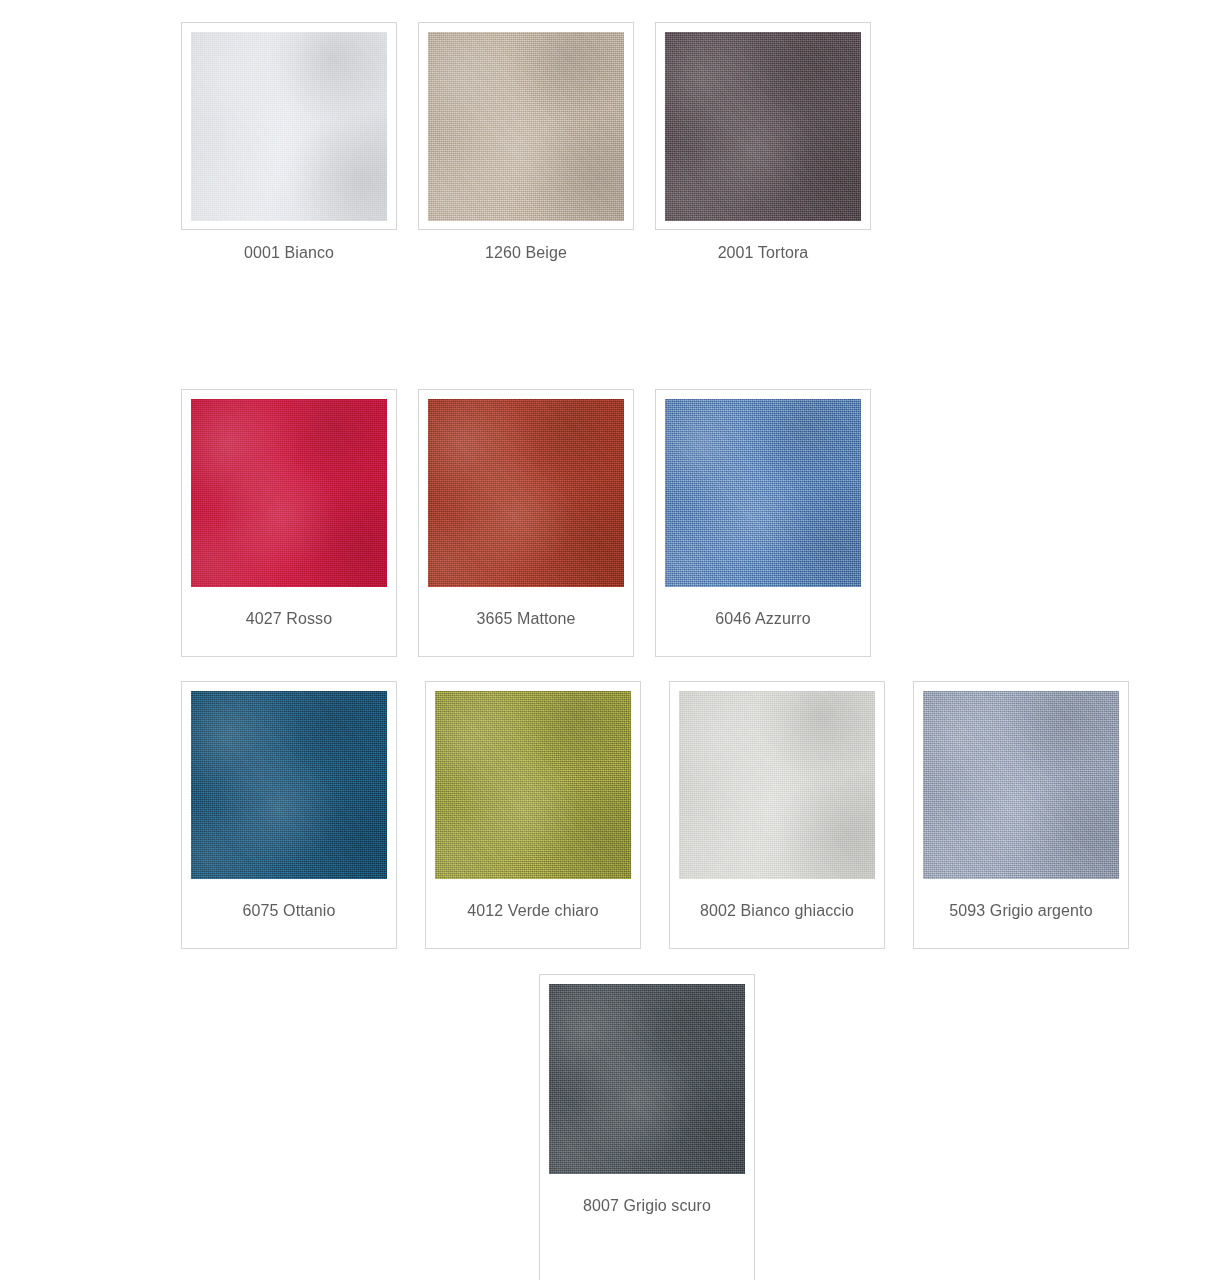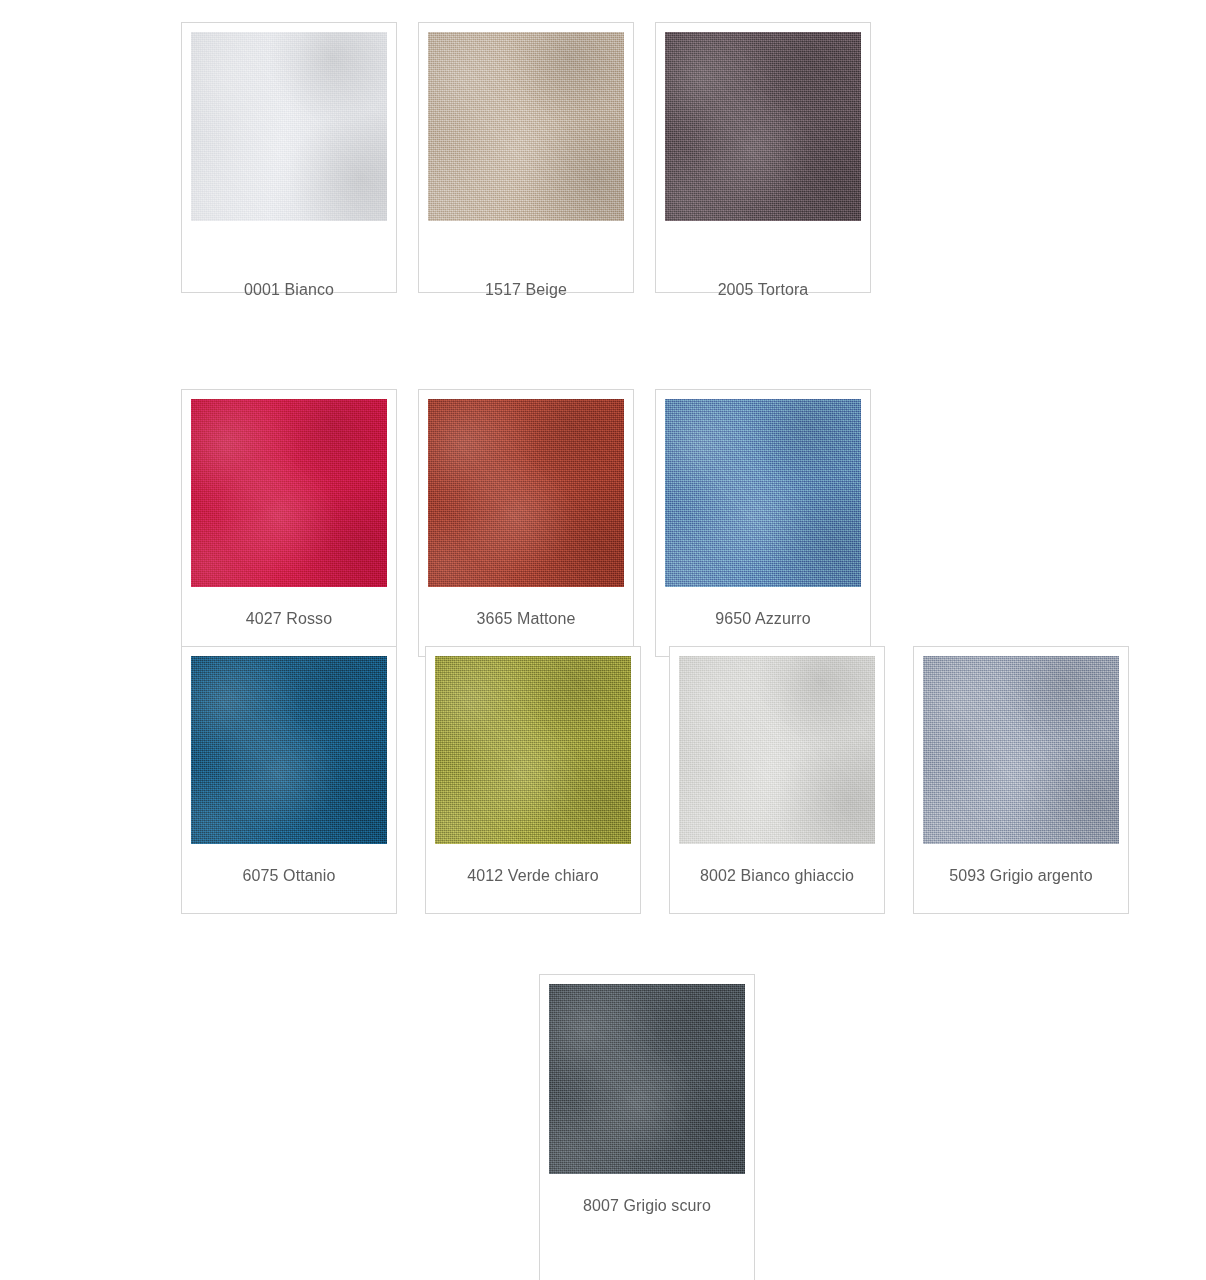--- a/index.html
+++ b/index.html
@@ -25,35 +25,35 @@
 
   
   .swatch-row {
     position: absolute;
     display: flex;
     gap: 21px;
     left: 181px;
   }
   .swatch-row.row-1 { top: 22px; }
   .swatch-row.row-2 { top: 389px; border-radius: 30px; }
-  .swatch-row.row-3 { top: 646px; gap: 28px; }
+  .swatch-row.row-3 { top: 681px; gap: 28px; }
   .swatch-row.row-4 { left: 539px; top: 974px; }
 
   
   .swatch-card {
     box-sizing: border-box;
     width: 216px;
     border: 1px solid #d6d6d6;
     background: #ffffff;
     padding: 9px 9px 0 9px;
     display: flex;
     flex-direction: column;
     align-items: center;
   }
-  .swatch-card.tall  { height: 271px; gap: 37px; }
+  .swatch-card.tall  { height: 208px; }
   .swatch-card.short { height: 268px; }
   .swatch-card.mid   { height: 331px; }
 
   
   .swatch-image {
     position: relative;
     width: 196px;
     height: 189px;
     overflow: hidden;
     background-color: #cccccc;
@@ -111,40 +111,40 @@
 
 <div id="swatch-page">
 
   <div class="swatch-row row-1">
     <div class="swatch-card tall">
       <div class="swatch-image" style="background-color: rgb(232, 234, 238);"></div>
       <div class="swatch-label">0001 Bianco</div>
     </div>
     <div class="swatch-card tall">
       <div class="swatch-image" style="background-color: rgb(196, 180, 162);"></div>
-      <div class="swatch-label">1517 Beige</div>
+      <div class="swatch-label">1260 Beige</div>
     </div>
     <div class="swatch-card tall">
       <div class="swatch-image" style="background-color: rgb(92, 79, 85);"></div>
-      <div class="swatch-label">2005 Tortora</div>
+      <div class="swatch-label">2001 Tortora</div>
     </div>
   </div>
 
   <div class="swatch-row row-2">
     <div class="swatch-card short">
       <div class="swatch-image" style="background-color: rgb(204, 21, 64);"></div>
       <div class="swatch-label">4027 Rosso</div>
     </div>
     <div class="swatch-card short">
       <div class="swatch-image" style="background-color: rgb(158, 58, 43);"></div>
       <div class="swatch-label">3665 Mattone</div>
     </div>
     <div class="swatch-card short">
       <div class="swatch-image" style="background-color: rgb(92, 135, 181);"></div>
-      <div class="swatch-label">9650 Azzurro</div>
+      <div class="swatch-label">6046 Azzurro</div>
     </div>
   </div>
 
   <div class="swatch-row row-3">
     <div class="swatch-card short">
       <div class="swatch-image" style="background-color: rgb(21, 84, 121);"></div>
       <div class="swatch-label">6075 Ottanio</div>
     </div>
     <div class="swatch-card short">
       <div class="swatch-image" style="background-color: rgb(154, 155, 58);"></div>

